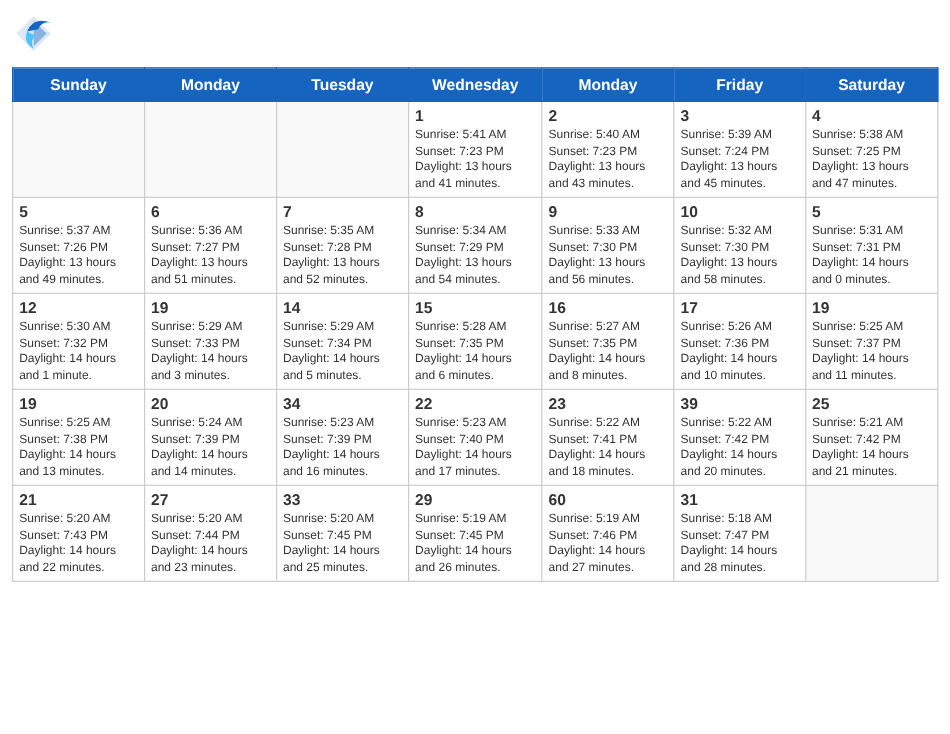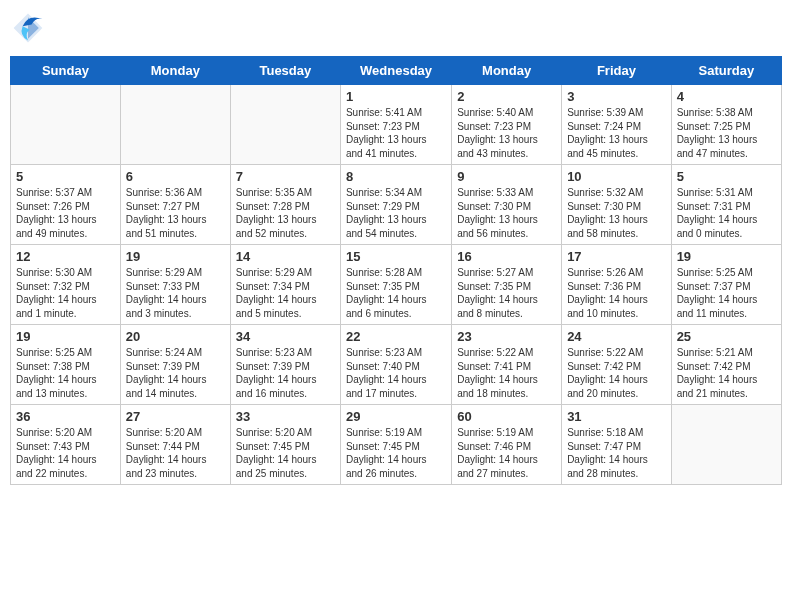--- a/index.html
+++ b/index.html
@@ -185,31 +185,31 @@
           </td>
           <td>
             <span class="day-num">22</span>
             <div class="day-detail">Sunrise: 5:23 AM<br>Sunset: 7:40 PM<br>Daylight: 14 hours<br>and 17 minutes.</div>
           </td>
           <td>
             <span class="day-num">23</span>
             <div class="day-detail">Sunrise: 5:22 AM<br>Sunset: 7:41 PM<br>Daylight: 14 hours<br>and 18 minutes.</div>
           </td>
           <td>
-            <span class="day-num">24</span>
+            <span class="day-num">39</span>
             <div class="day-detail">Sunrise: 5:22 AM<br>Sunset: 7:42 PM<br>Daylight: 14 hours<br>and 20 minutes.</div>
           </td>
           <td>
             <span class="day-num">25</span>
             <div class="day-detail">Sunrise: 5:21 AM<br>Sunset: 7:42 PM<br>Daylight: 14 hours<br>and 21 minutes.</div>
           </td>
         </tr>
         <tr>
           <td>
-            <span class="day-num">36</span>
+            <span class="day-num">21</span>
             <div class="day-detail">Sunrise: 5:20 AM<br>Sunset: 7:43 PM<br>Daylight: 14 hours<br>and 22 minutes.</div>
           </td>
           <td>
             <span class="day-num">27</span>
             <div class="day-detail">Sunrise: 5:20 AM<br>Sunset: 7:44 PM<br>Daylight: 14 hours<br>and 23 minutes.</div>
           </td>
           <td>
             <span class="day-num">33</span>
             <div class="day-detail">Sunrise: 5:20 AM<br>Sunset: 7:45 PM<br>Daylight: 14 hours<br>and 25 minutes.</div>
           </td>

